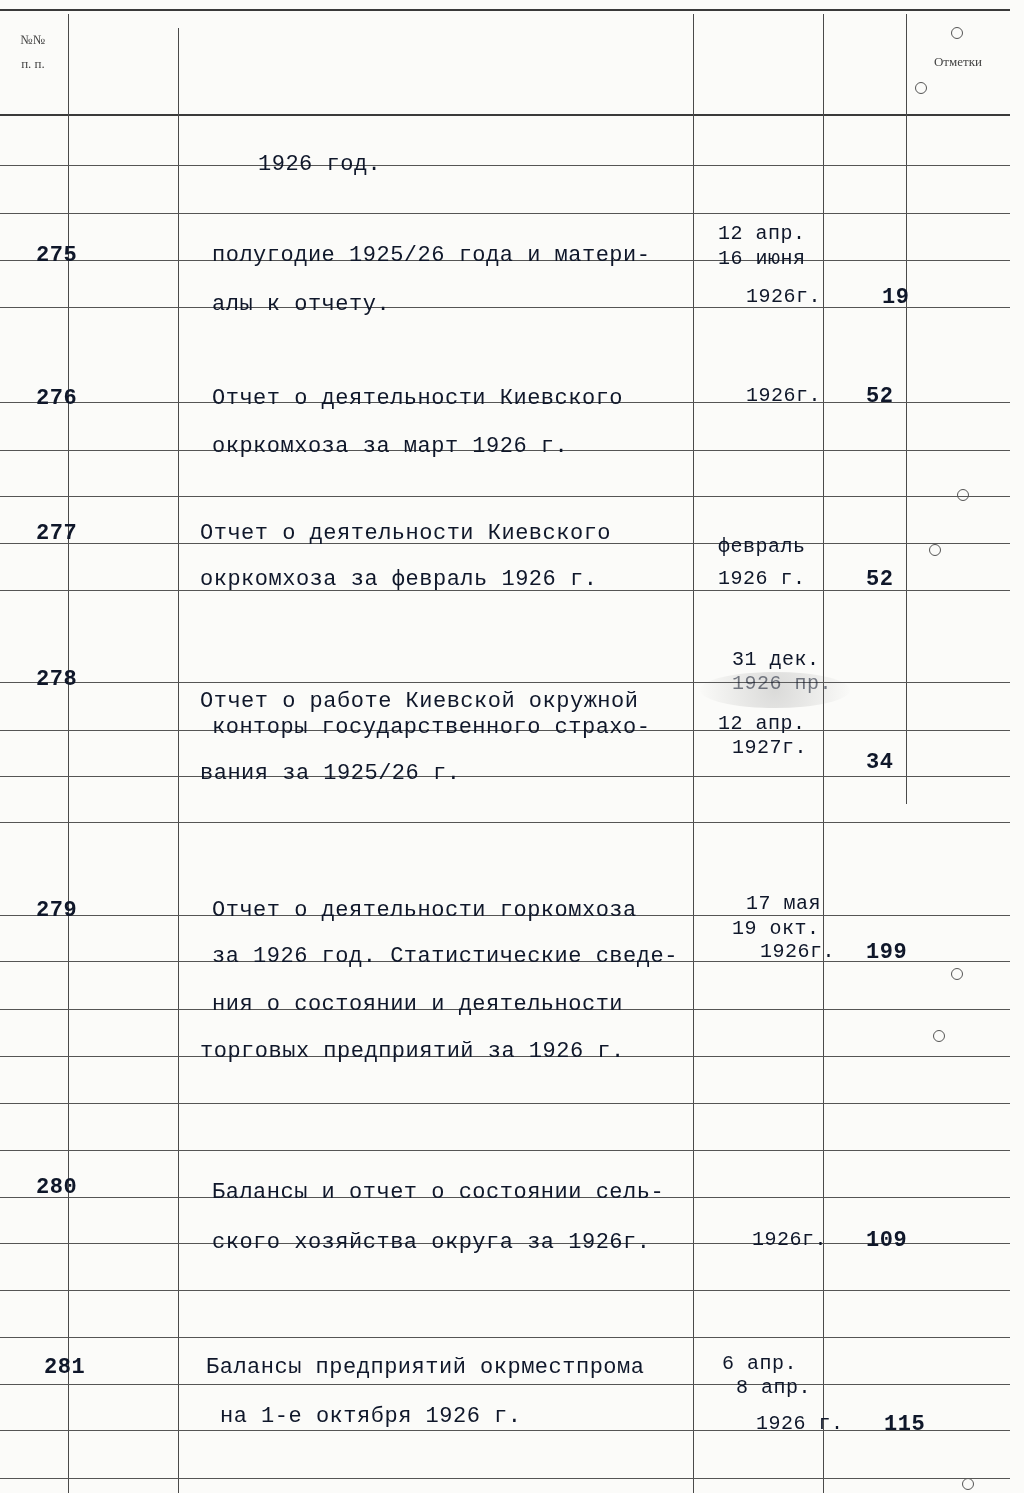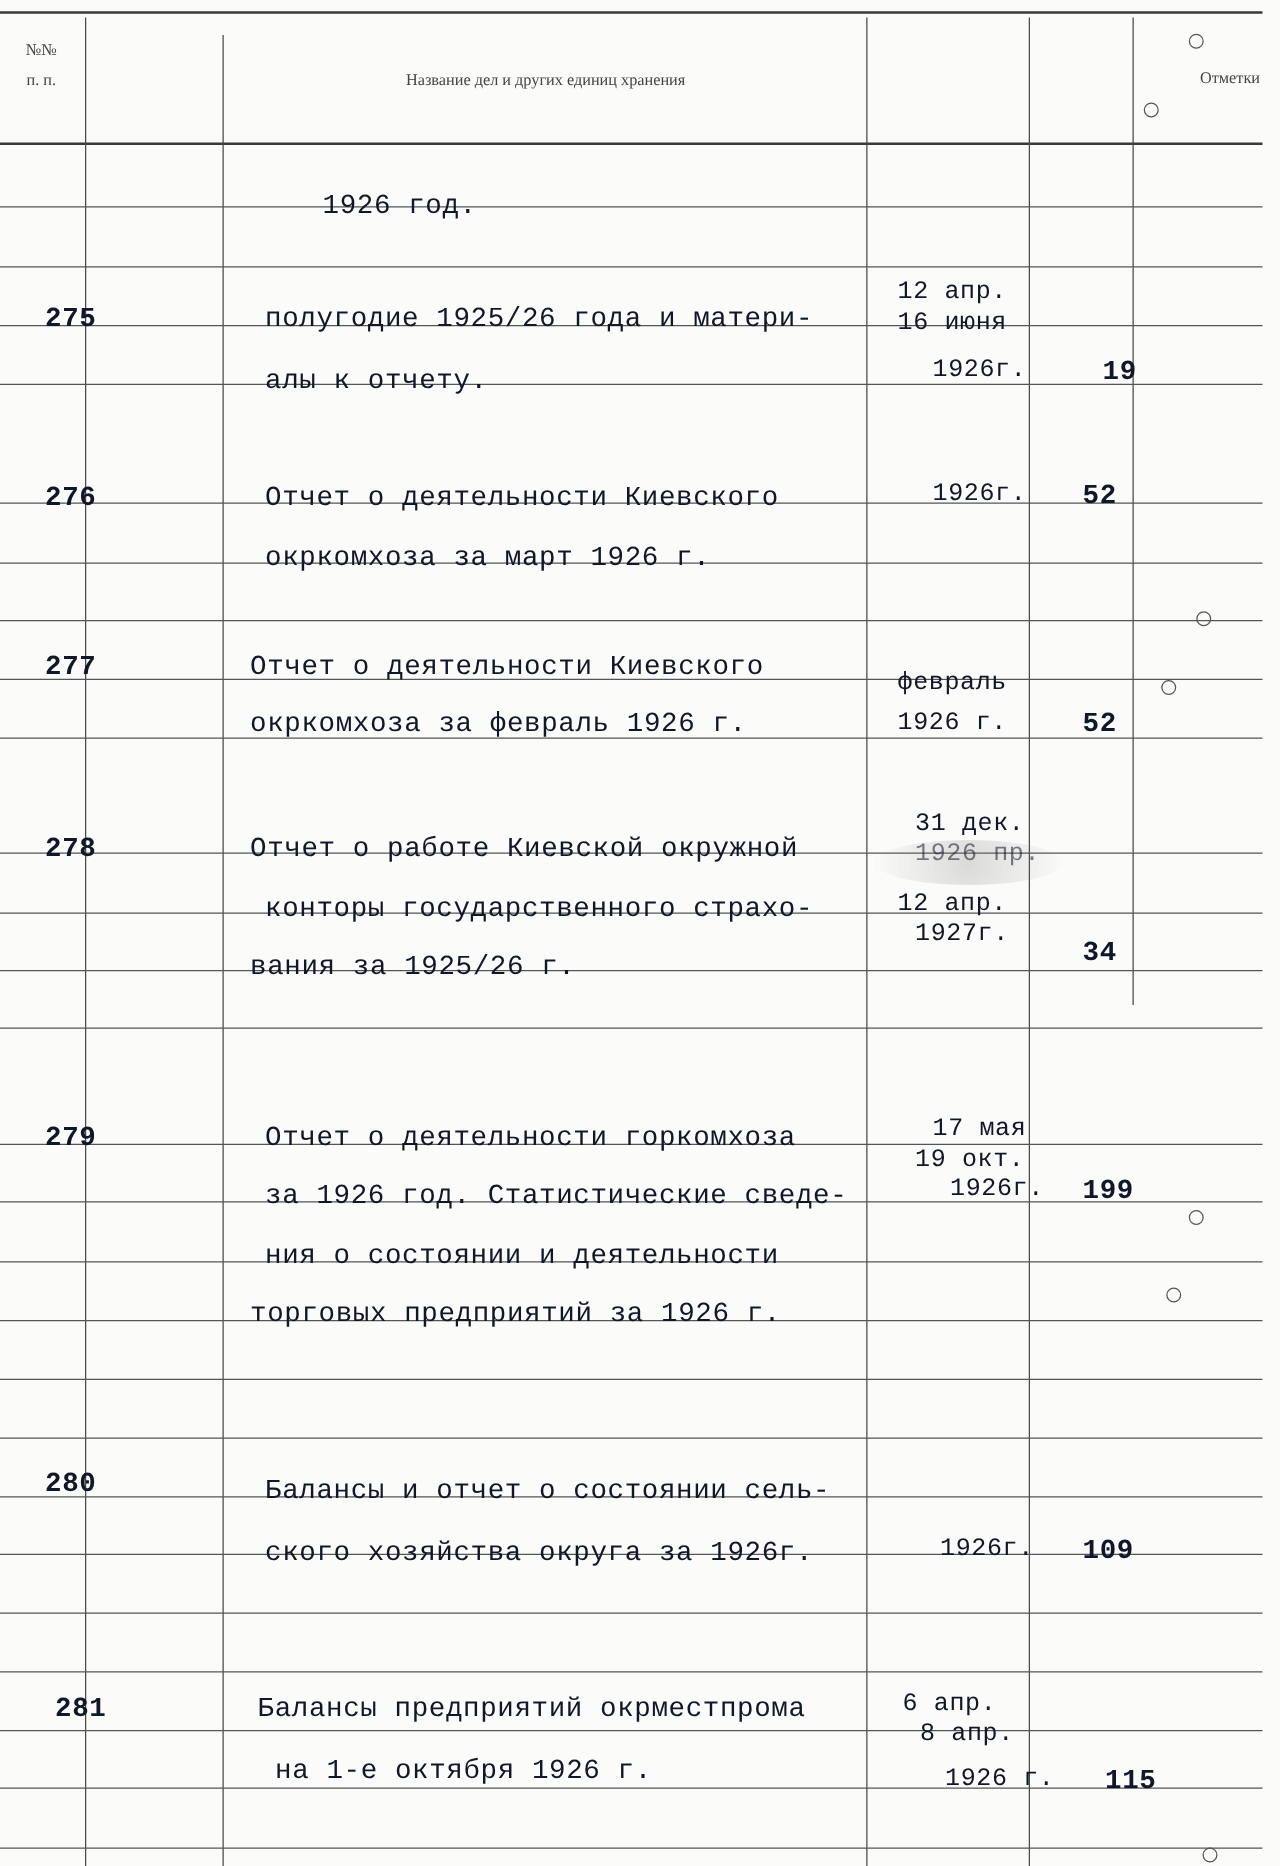--- a/index.html
+++ b/index.html
@@ -35,22 +35,21 @@
   <div class="rule-v" style="left:68px;top:14px;height:1479px;"></div>
   <div class="rule-v" style="left:178px;top:28px;height:1465px;"></div>
   <div class="rule-v" style="left:693px;top:14px;height:1479px;"></div>
   <div class="rule-v" style="left:823px;top:14px;height:1479px;"></div>
   <div class="rule-v" style="left:906px;top:14px;height:790px;"></div>
 
   <div class="hdr" style="left:0;top:28px;width:66px;">
     <div>№№</div>
     <div>п. п.</div>
   </div>
-  <div class="hdr" style="left:180px;top:52px;width:513px;">Название дел и других единиц хранения</div>
-  <div class="hdr" style="left:908px;top:50px;width:100px;text-align:right;">Отметки</div>
+  <div class="hdr" style="left:908px;top:50px;width:100px;">Отметки</div>
   <div class="circle" style="left:951px;top:27px;"></div>
   <div class="circle" style="left:915px;top:82px;"></div>
 
   <div class="line" style="left:0;top:165px;width:1010px;"></div>
   <div class="line" style="left:0;top:213px;width:1010px;"></div>
   <div class="line" style="left:0;top:260px;width:1010px;"></div>
   <div class="line" style="left:0;top:307px;width:1010px;"></div>
   <div class="line" style="left:0;top:402px;width:1010px;"></div>
   <div class="line" style="left:0;top:450px;width:1010px;"></div>
   <div class="line" style="left:0;top:496px;width:1010px;"></div>
@@ -98,21 +97,21 @@
     <div class="t num" style="left:36px;top:521px;">277</div>
     <div class="t" style="left:200px;top:521px;">Отчет о деятельности Киевского</div>
     <div class="t" style="left:200px;top:567px;">окркомхоза за февраль 1926 г.</div>
     <div class="t s" style="left:718px;top:521px;margin-top:14px;">февраль</div>
     <div class="t s" style="left:718px;top:567px;">1926 г.</div>
     <div class="t num" style="left:866px;top:567px;">52</div>
   </div>
 
   <div>
     <div class="t num" style="left:36px;top:667px;">278</div>
-    <div class="t" style="left:200px;top:667px;text-align:center;">Отчет о работе Киевской окружной</div>
+    <div class="t" style="left:200px;top:689px;text-align:center;">Отчет о работе Киевской окружной</div>
     <div class="t" style="left:212px;top:715px;">конторы государственного страхо-</div>
     <div class="t" style="left:200px;top:761px;">вания за 1925/26 г.</div>
     <div class="t s" style="left:732px;top:648px;">31 дек.</div>
     <div class="smudge" style="left:700px;top:672px;width:150px;height:36px;"></div>
     <div class="t s" style="left:732px;top:672px;opacity:0.55;">1926 пр.</div>
     <div class="t s" style="left:718px;top:712px;">12 апр.</div>
     <div class="t s" style="left:732px;top:736px;">1927г.</div>
     <div class="t num" style="left:866px;top:750px;">34</div>
   </div>
 

